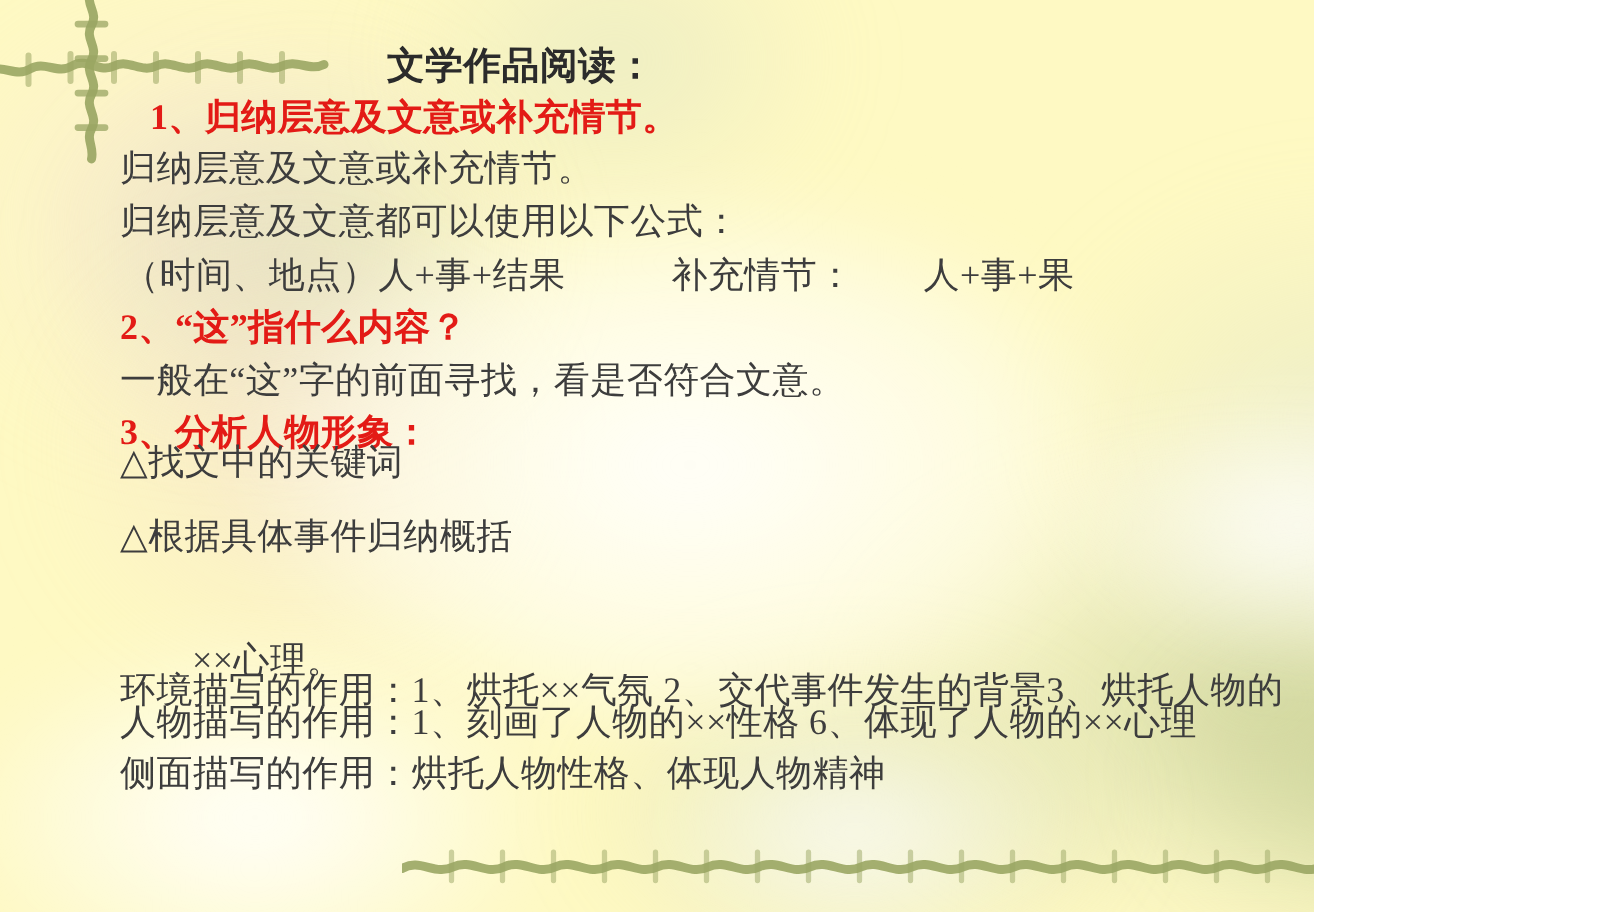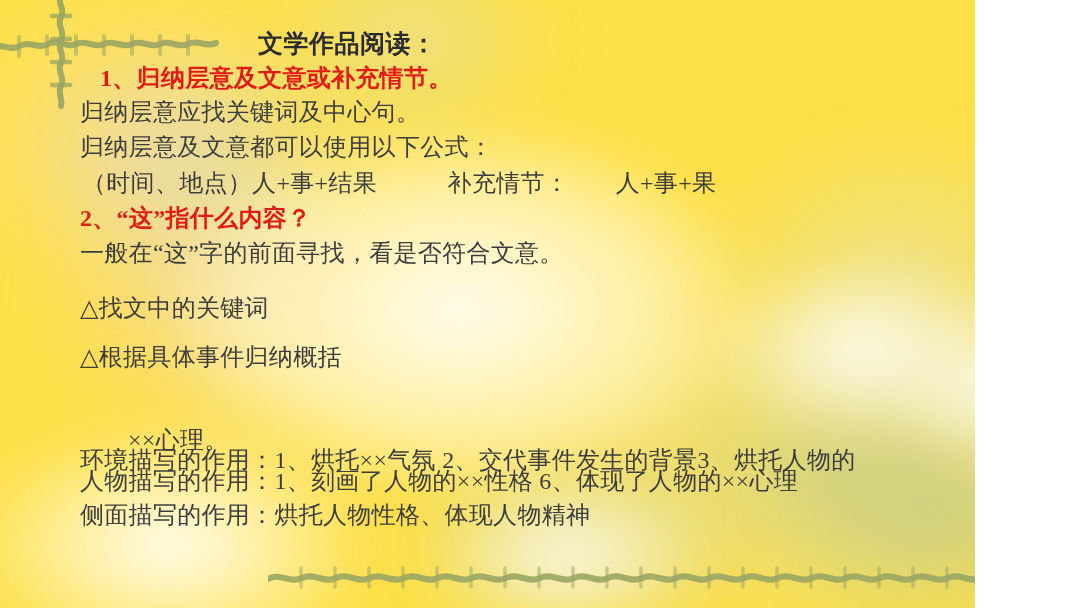--- a/index.html
+++ b/index.html
@@ -2,24 +2,24 @@
 <html><head>
 <meta charset="utf-8">
 <style>
   html, body {
     margin: 0;
     padding: 0;
     background: #ffffff;
   }
   #slide {
     position: relative;
-    width: 975px;
+    width: 876px;
     height: 608px;
     overflow: hidden;
-    background: #fde047;
+    background: #fef9c3;
     font-family: "Liberation Serif", "DejaVu Serif", serif;
     -webkit-font-smoothing: antialiased;
   }
 
   
   .bg-layer {
     position: absolute;
     inset: 0;
     pointer-events: none;
   }
@@ -221,36 +221,37 @@
                M713 5 L713 24 M747 5 L747 24 M781 5 L781 24" fill="none" stroke="#9aa663" stroke-width="3.5" stroke-linecap="round" opacity="0.5"></path>
     </svg>
   </div>
 
   <div class="content">
 
     <div class="title">文学作品阅读：</div>
 
     <div class="line heading" style="top:62px;margin-left:20px;">1、归纳层意及文意或补充情节。</div>
 
-    <div class="line body" style="top:96px;">归纳层意应找关键词及中心句。</div>
+    <div class="line body" style="top:96px;">归纳层意及文意或补充情节。</div>
 
     <div class="line body" style="top:131px;">归纳层意及文意都可以使用以下公式：</div>
 
     <div class="line body" style="top:167px; left:82px;">
       <span>（时间、地点）人+事+结果</span>
       <span class="gap gap-lg"></span>
       <span>补充情节：</span>
       <span class="gap gap-md"></span>
       <span>人+事+果</span>
     </div>
 
     <div class="line heading" style="top:202px;">2、“这”指什么内容？</div>
 
     <div class="line body" style="top:237px;">一般在“这”字的前面寻找，看是否符合文意。</div>
 
+    <div class="line heading" style="top:272px;">3、分析人物形象：</div>
 
     <div class="line body" style="top:292px;">△找文中的关键词</div>
 
     <div class="line body" style="top:341px;">△根据具体事件归纳概括</div>
 
 
     <div class="line body" style="top:408px;margin-top:36px;">环境描写的作用：1、烘托××气氛  2、交代事件发生的背景3、烘托人物的</div>
 
     <div class="line body indent-lg" style="top:424px;">××心理。</div>
 

